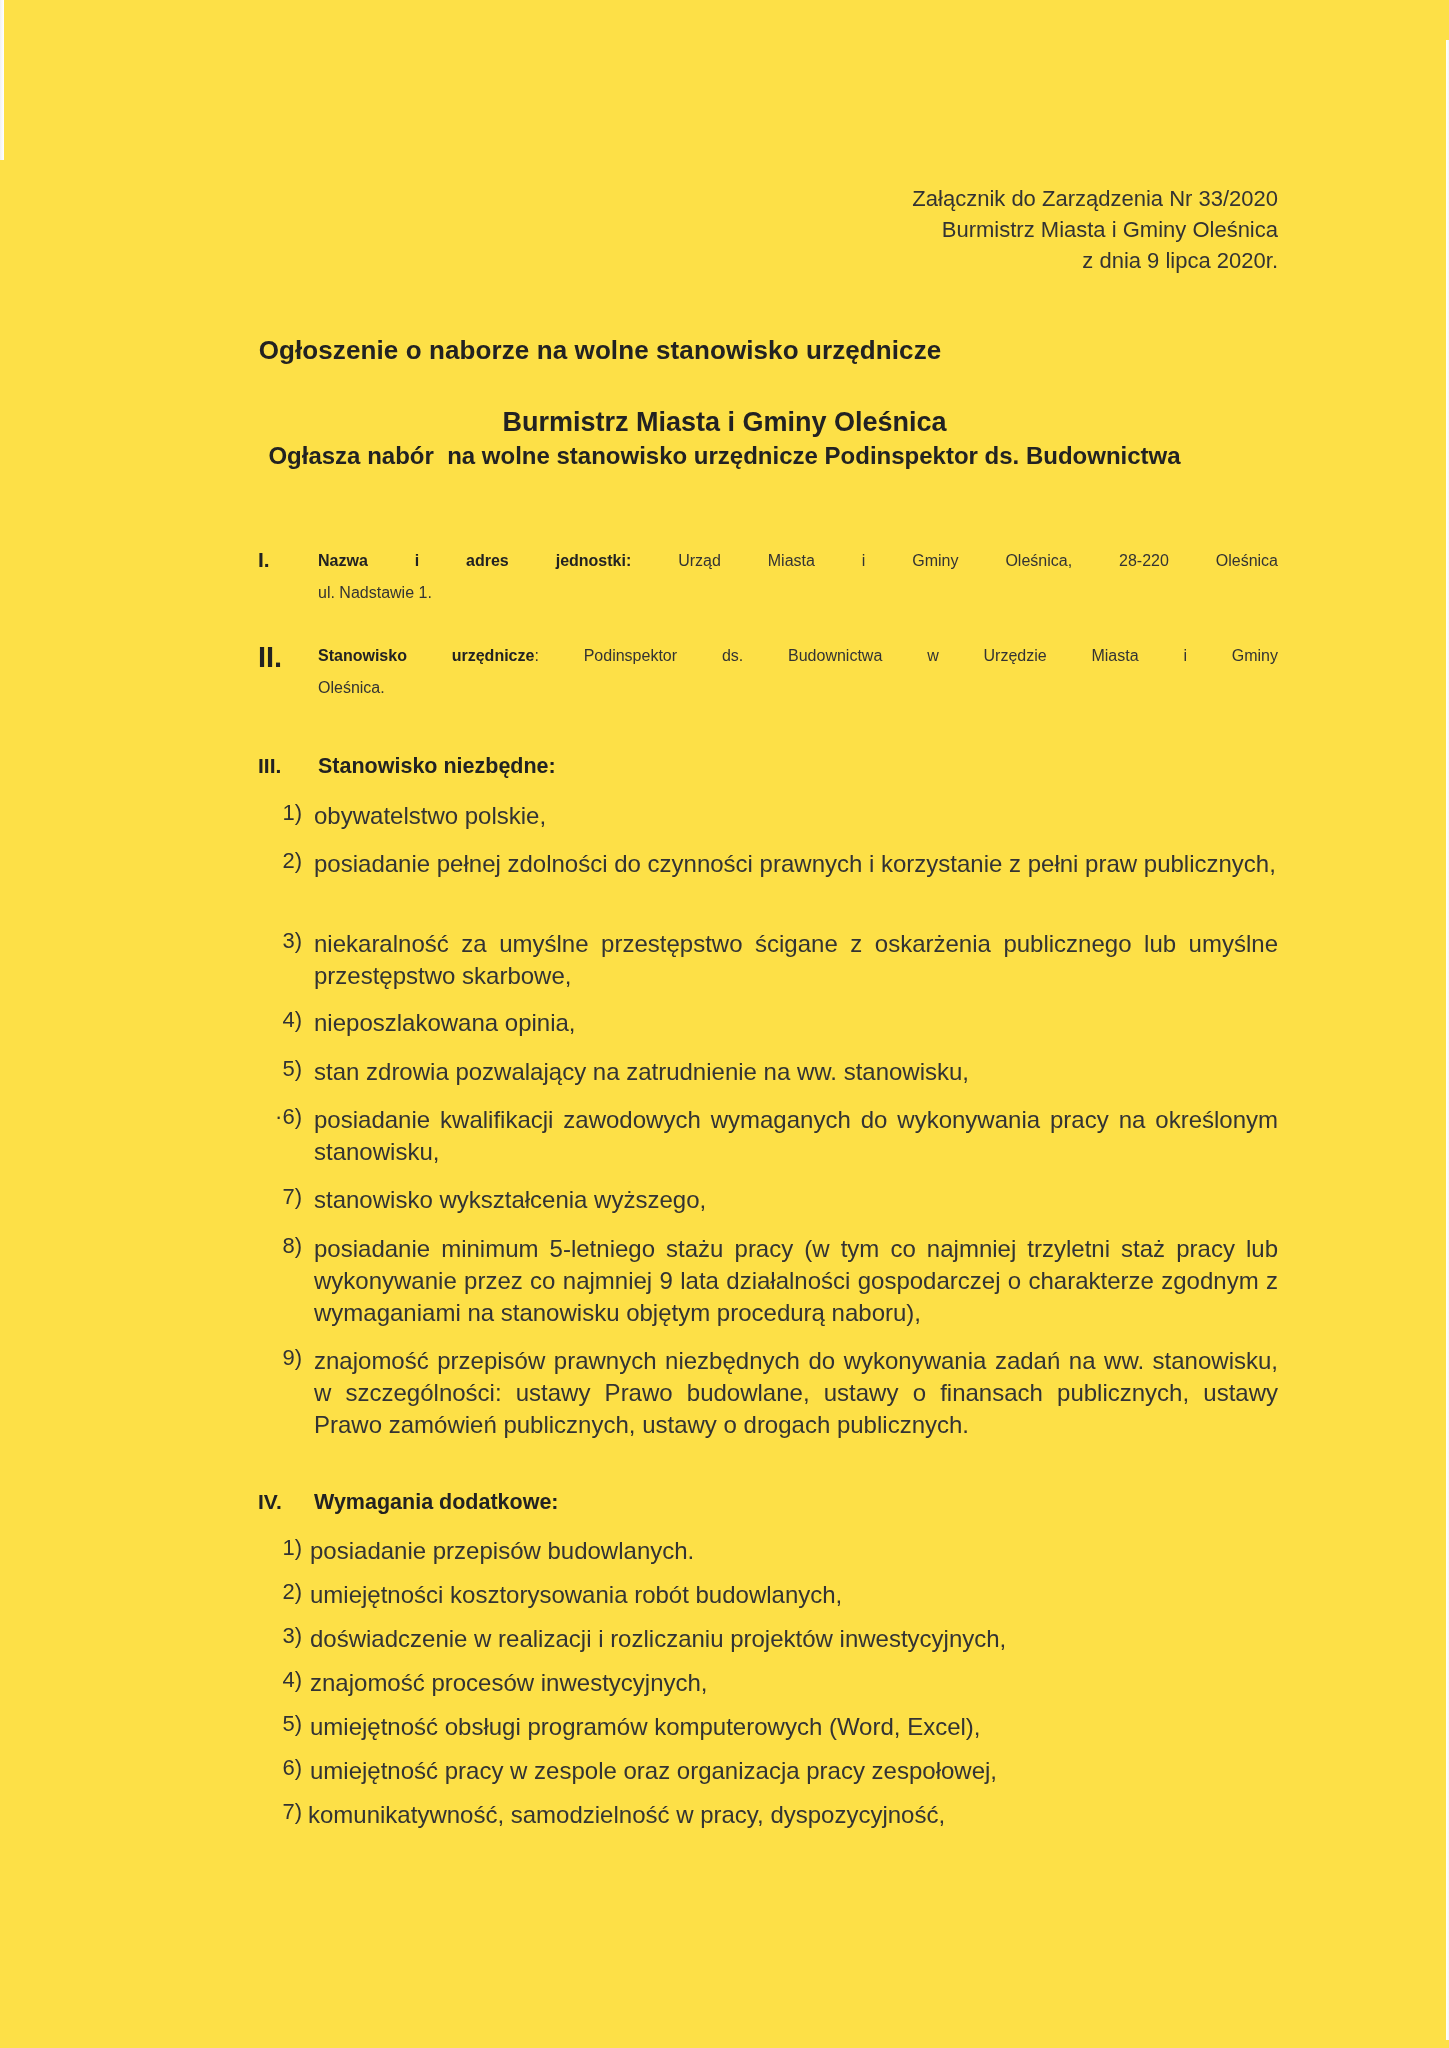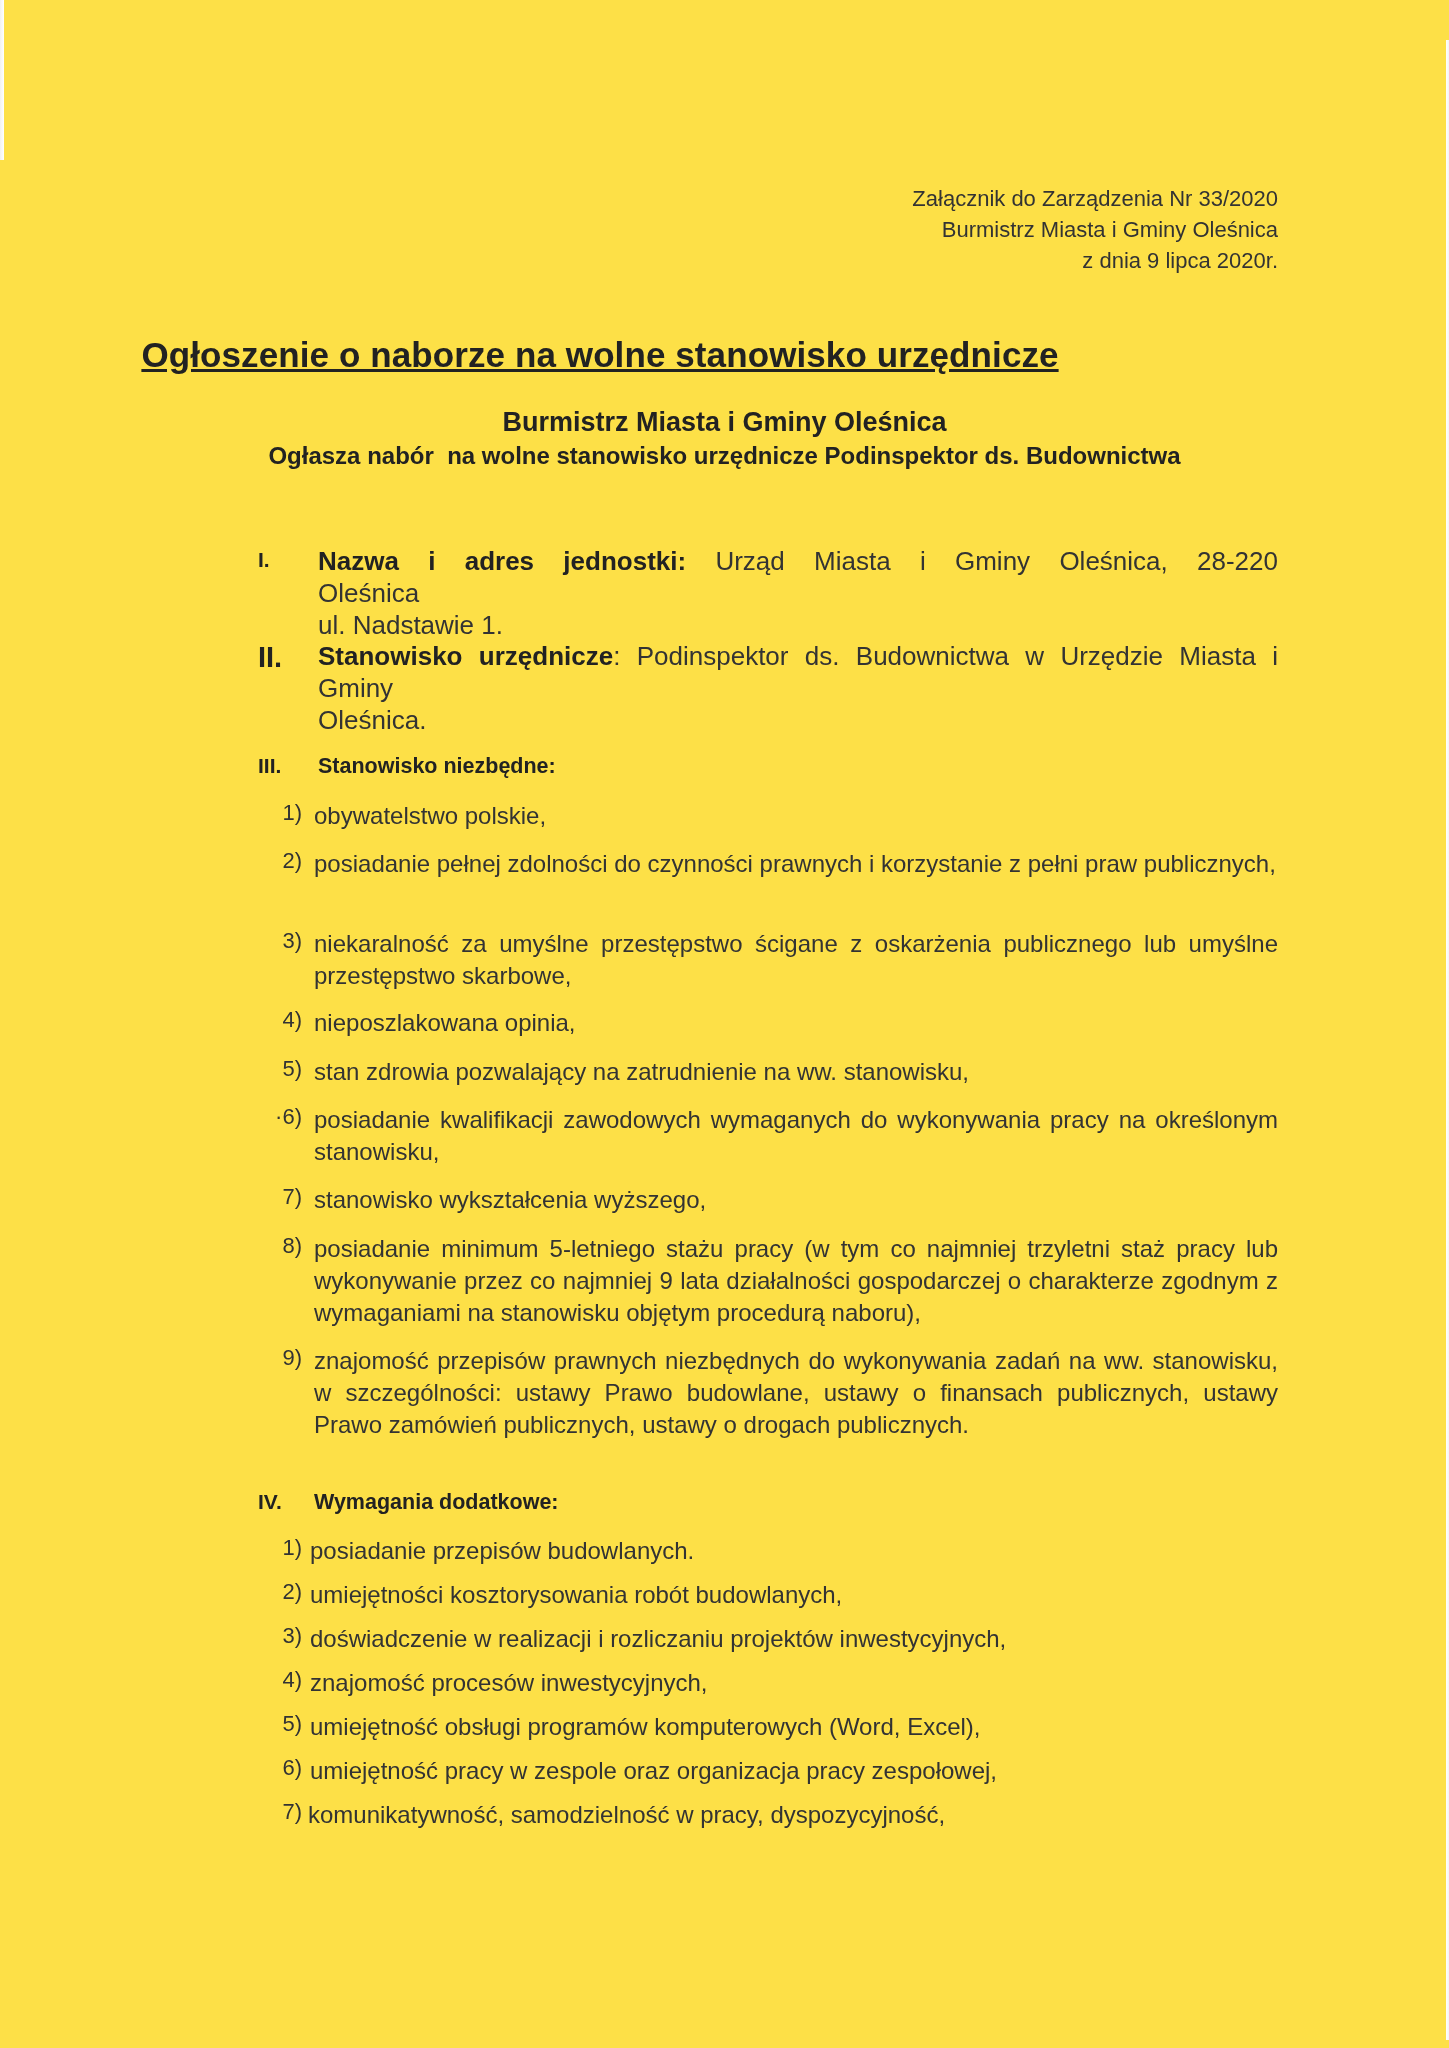--- a/index.html
+++ b/index.html
@@ -36,25 +36,24 @@
       text-align: right;
       font-size: 22px;
       line-height: 31px;
       color: #333;
     }
     .title {
       position: absolute;
       left: 0; width: 1200px;
       top: 335px;
       text-align: center;
-      font-size: 35px;
+      font-size: 26px;
       font-weight: bold;
       color: #222;
       letter-spacing: 0.1px;
-      text-decoration: underline;
     }
     .heading-block {
       position: absolute;
       left: 0; width: 1449px;
       top: 405px;
       text-align: center;
       font-weight: bold;
       color: #222;
     }
     .heading-block .h-org {
@@ -78,21 +77,21 @@
       color: #222;
     }
     .sec-num.serif {
       font-family: Liberation Sans, sans-serif;
       font-size: 29px;
     }
     .sec-text {
       position: absolute;
       left: 318px;
       width: 960px;
-      font-size: 26px;
+      font-size: 16px;
       line-height: 32px;
       color: #333;
       text-align: justify;
     }
     .sec-text b { color: #222; }
     .sec-title {
       position: absolute;
       left: 318px;
       font-size: 21.5px;
       font-weight: bold;

